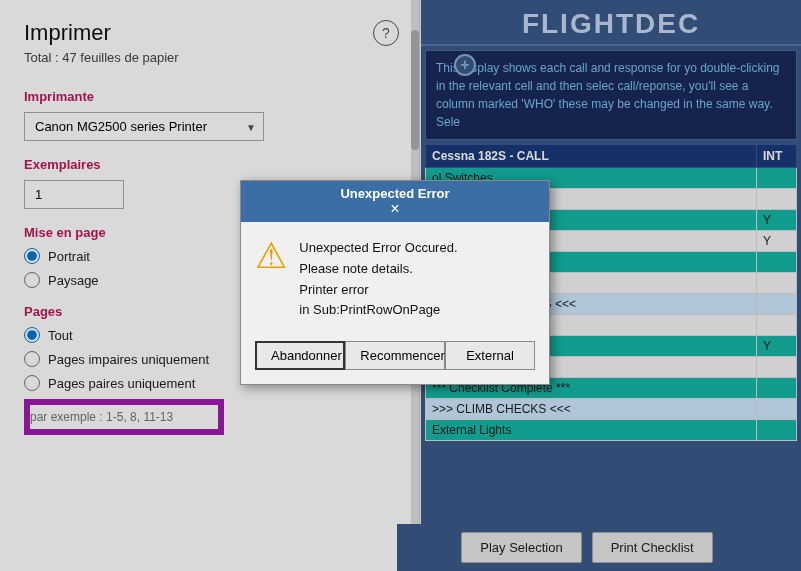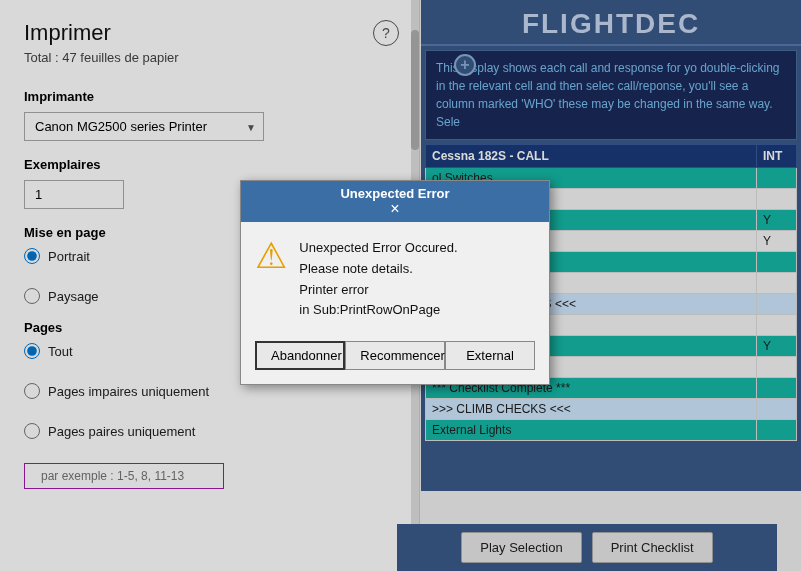--- a/index.html
+++ b/index.html
@@ -51,21 +51,21 @@
       font-size: 14px;
       color: #555;
       display: flex;
       align-items: center;
       justify-content: center;
     }
 
     .section-label {
       font-size: 13px;
       font-weight: 600;
-      color: #000000;
+      color: #be185d;
       margin-bottom: 8px;
       margin-top: 16px;
     }
     .printer-select-wrapper {
       position: relative;
       display: inline-block;
       width: 240px;
     }
     .printer-select-wrapper select {
       width: 100%;
@@ -91,52 +91,52 @@
     .copies-input {
       width: 100px;
       padding: 6px 10px;
       border: 1px solid #aaa;
       font-size: 13px;
     }
 
     .radio-group {
       display: flex;
       flex-direction: column;
-      gap: 24px;
+      gap: 8px;
       margin-top: 4px;
     }
     .radio-item {
       display: flex;
       align-items: center;
       gap: 8px;
       font-size: 13px;
       color: #222;
     }
     .radio-item input[type="radio"] {
       accent-color: #0078d4;
       width: 16px;
       height: 16px;
     }
 
     .text-input {
       width: 200px;
-      padding: 5px 16px;
-      border: 1px solid #a21caf;
+      padding: 5px 0;
+      border: 6px solid #a21caf;
       font-size: 12px;
       color: #666;
       background: #fff;
     }
 
     
     #flightdeck-panel {
       position: absolute;
       left: 421px;
       top: 0;
       width: 380px;
-      height: 491px;
+      height: 571px;
       background: #3a5a8a;
       overflow: hidden;
     }
 
     .fd-header {
       background: #3a5a8a;
       color: #c8d8f0;
       font-size: 28px;
       font-weight: bold;
       letter-spacing: 2px;

